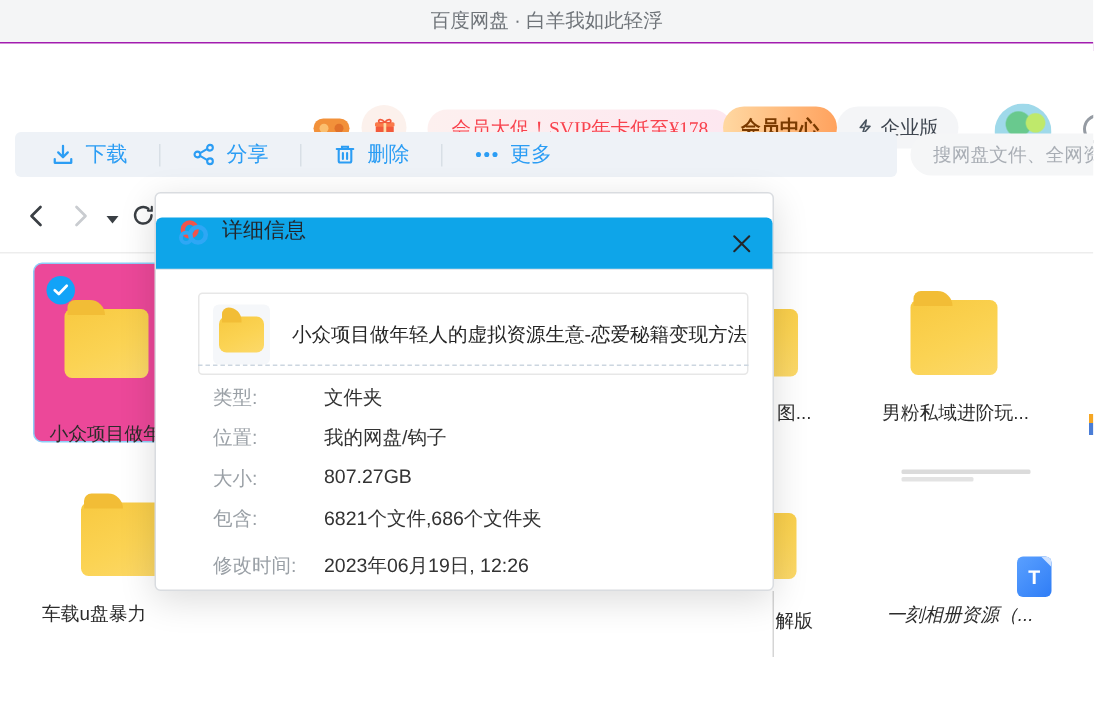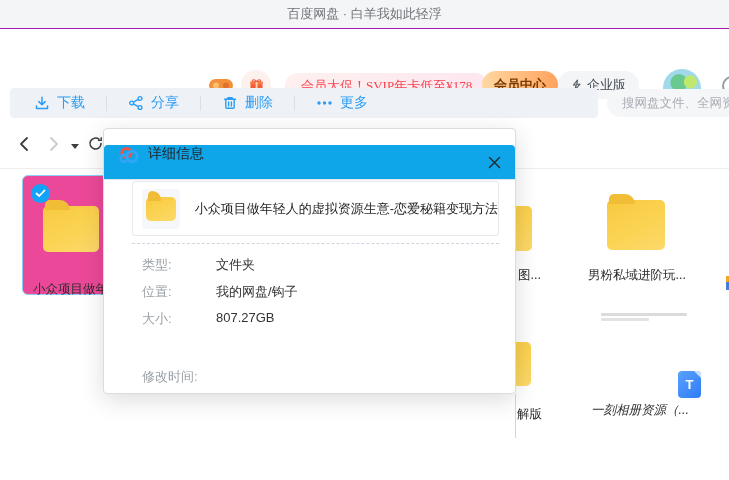--- a/index.html
+++ b/index.html
@@ -69,21 +69,21 @@
   
   .dialog{position:absolute;left:103px;top:128px;width:413px;height:266px;background:#fff;
           border:1px solid #d9dce0;border-radius:4px;box-sizing:border-box;z-index:20;
           box-shadow:0 6px 24px rgba(0,0,0,.14);}
   .dlg-head{position:absolute;left:0;top:0;width:100%;height:35px;background:#0ea5e9;
             border-bottom:1px solid #e3e7ec;border-radius:4px 4px 0 0;display:flex;align-items:flex-start;
             padding-left:14px;box-sizing:border-box;margin-top:16px;}
   .dlg-title{font-size:14px;color:#23262b;margin-left:8px;}
   .dlg-close{position:absolute;right:13px;top:9px;width:16px;height:16px;cursor:pointer;
              display:flex;align-items:center;justify-content:center;}
-  .file-box{position:absolute;left:28px;top:52px;width:367px;height:55px;border:1px solid #e7e7e7;
+  .file-box{position:absolute;left:28px;top:66px;width:367px;height:55px;border:1px solid #e7e7e7;
             border-radius:3px;box-sizing:border-box;display:flex;align-items:center;padding-left:9px;}
   .thumb{width:40px;height:40px;border-radius:4px;background:#f5f7fa;display:flex;align-items:center;
          justify-content:center;}
   .file-name{margin-left:15px;font-size:13px;color:#262626;white-space:nowrap;}
   .dashed{position:absolute;left:28px;top:114px;width:367px;border-top:1px dashed #ccd6e0;}
   .drow{position:absolute;left:38px;width:360px;height:16px;font-size:13px;display:flex;}
   .dlabel{width:74px;color:#9aa0a6;}
   .dvalue{color:#333;}
   svg{display:block;}
 </style>
@@ -204,20 +204,24 @@
   <div class="sel-card">
     <div class="check">
       <svg width="11" height="9" viewBox="0 0 11 9" fill="none" stroke="#fff" stroke-width="1.8" stroke-linecap="round" stroke-linejoin="round">
           <path d="M1.5 4.5 4.2 7 9.5 1.5"></path>
         </svg>
     </div>
     <div class="folder" style="position:absolute;left:20px;top:30px;width:56px;height:46px;"></div>
     <div class="grid-label" style="left:10px;top:105px;">小众项目做年</div>
   </div>
 
+  <div style="position:absolute;left:10px;top:325px;width:120px;height:95px;z-index:1;">
+    <div class="folder" style="position:absolute;left:44px;top:10px;width:60px;height:49px;"></div>
+    <div class="grid-label" style="left:18px;top:76px;">车载u盘暴力</div>
+  </div>
 
   <div class="folder" style="position:absolute;left:474px;top:206px;width:58px;height:45px;z-index:1;"></div>
   <div class="grid-label" style="left:518px;top:267px;z-index:1;">图...</div>
 
   <div style="position:absolute;left:576px;top:190px;width:122px;height:95px;z-index:1;">
     <div class="folder" style="position:absolute;left:31px;top:10px;width:58px;height:50px;"></div>
     <div class="grid-label" style="left:12px;top:77px;">男粉私域进阶玩...</div>
   </div>
 
   <div class="faint-line" style="left:601px;top:313px;width:86px;"></div>
@@ -266,18 +270,23 @@
       <span class="dvalue">我的网盘/钩子</span>
     </div>
     <div class="drow" style="top:127px;">
       <span class="dlabel">类型:</span>
       <span class="dvalue">文件夹</span>
     </div>
     <div class="drow" style="top:181px;">
       <span class="dlabel">大小:</span>
       <span class="dvalue">807.27GB</span>
     </div>
+    <div class="drow" style="top:208px;">
+      <span class="dlabel">包含:</span>
+      <span class="dvalue">6821个文件,686个文件夹</span>
+    </div>
     <div class="drow" style="top:239px;">
       <span class="dlabel">修改时间:</span>
+      <span class="dvalue">2023年06月19日, 12:26</span>
     </div>
   </div>
 
 </div>
 
 </body></html>

